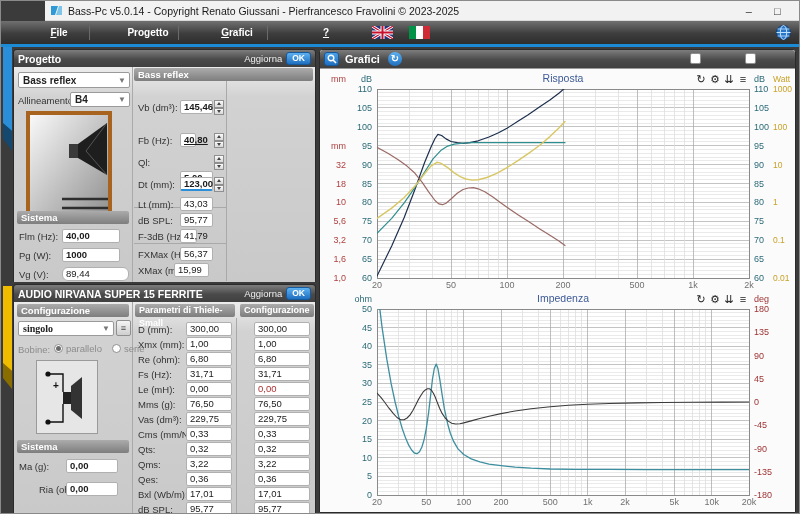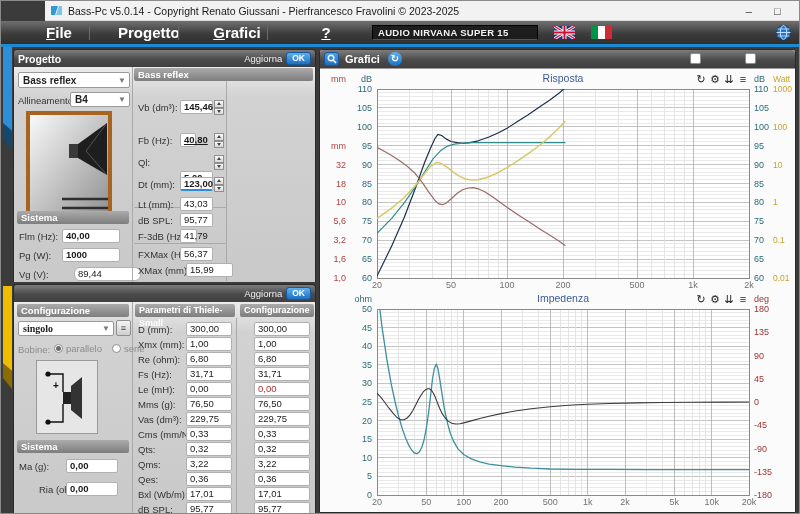--- a/index.html
+++ b/index.html
@@ -8,21 +8,21 @@
        font-size:10px;color:#222;background:#3b3b3b;overflow:hidden;border:1px solid #8a8a8a;}
   
   .titlebar{position:absolute;left:0;top:0;width:772px;height:20px;background:#f2f2f2;
             display:flex;align-items:center;padding-left:5px;border-bottom:1px solid #d9d9d9;margin-left:44px;}
   .titlebar .ttl{margin-left:5px;font-size:10.5px;color:#1a1a1a;white-space:nowrap;}
   .winbtns{position:absolute;right:8px;top:0;height:20px;display:flex;align-items:center;gap:22px;}
   .winbtn{font-size:11px;color:#333;line-height:20px;cursor:default;}
   
   .menubar{position:absolute;left:0;top:20px;width:800px;height:23px;
            background:linear-gradient(#707070,#3d3d3d 55%,#2e2e2e);display:flex;align-items:center;}
-  .menuitem{width:88px;text-align:center;color:#fff;font-weight:bold;font-size:15px;cursor:default;padding-left:28px;}
+  .menuitem{width:88px;text-align:center;color:#fff;font-weight:bold;font-size:10px;cursor:default;padding-left:28px;}
   .menusep{width:1px;height:14px;background:#1f1f1f;border-right:1px solid #6a6a6a;}
   .projbox{margin-left:16px;width:166px;height:15px;background:#1d1d1d;border:1px solid #000;
            border-bottom-color:#555;color:#f2f2f2;font-weight:bold;font-size:9.5px;
            display:flex;align-items:center;padding-left:5px;letter-spacing:.3px;}
   .flag{margin-left:16px;display:inline-flex;}
   .globe{position:absolute;right:10px;top:4px;}
   .accent{position:absolute;left:0;top:43px;width:800px;height:3px;background:#1b8bd6;}
   
   .ribbon{position:absolute;width:9px;}
   .rib-blue{left:2px;top:46px;height:100px;background:#2a8fd8;clip-path:polygon(0 0,100% 0,100% 100%,0 76%);}
@@ -95,21 +95,20 @@
   <div class="menubar">
     <div id="menu-items" style="display:flex;align-items:center;height:100%;">
         <div class="menuitem"><u>F</u>ile</div>
         <div class="menusep"></div>
         <div class="menuitem">Progetto</div>
         <div class="menusep"></div>
         <div class="menuitem"><u>G</u>rafici</div>
         <div class="menusep"></div>
         <div class="menuitem"><u>?</u></div>
       </div>
-    <div class="projbox">AUDIO NIRVANA SUPER 15</div>
     <span class="flag">
       <svg width="21" height="13">
           <rect width="21" height="13" fill="#29357a"></rect>
         <path d="M0,0 L21,13 M21,0 L0,13" stroke="#fff" stroke-width="3"></path>
         <path d="M0,0 L21,13 M21,0 L0,13" stroke="#c8102e" stroke-width="1.2"></path>
         <rect x="8.5" width="4" height="13" fill="#fff"></rect>
           <rect y="4.5" width="21" height="4" fill="#fff"></rect>
         <rect x="9.5" width="2" height="13" fill="#c8102e"></rect>
           <rect y="5.5" width="21" height="2" fill="#c8102e"></rect>
         </svg>
@@ -172,21 +171,21 @@
           <line x1="36" y1="97" x2="82" y2="97" stroke="#2e2e2e" stroke-width="2.5"></line>
         </svg>
       </div>
       <div class="subhead" style="left:3px;top:144px;width:112px;">Sistema</div>
       <div id="prog-sistema">
           <span class="lbl" style="left: 5px; top: 164px;">Flm (Hz):</span>
           <span class="field bold" style="left: 48px; top: 162px; width: 58px;">40,00</span>
           <span class="lbl" style="left: 5px; top: 183px;">Pg (W):</span>
           <span class="field bold" style="left: 48px; top: 181px; width: 58px;">1000</span>
           <span class="lbl" style="left: 5px; top: 202px;">Vg (V):</span>
-          <span class="field" style="left: 60px; top: 200px; width: 67px; border-radius: 6px;">89,44</span>
+          <span class="field" style="left: 48px; top: 200px; width: 67px; border-radius: 6px;">89,44</span>
         </div>
 
       <div style="position:absolute;left:118px;top:0;width:181px;height:215px;border-left:1px solid #aaa;">
         <div class="subhead" style="left:1px;top:1px;width:179px;">Bass reflex</div>
         <div class="vline" style="left:93px;top:14px;height:200px;"></div>
         <div class="hline" style="left:1px;top:140px;width:92px;"></div>
         <div class="hline" style="left:1px;top:176px;width:92px;"></div>
         <div id="br-inputs">
             <span class="lbl" style="left: 5px; top: 35px;">Vb (dm³):</span>
             <span class="field bold" style="left: 47px; top: 33px; width: 33px;">145,46</span>
@@ -232,28 +231,29 @@
             <span class="field" style="left: 47px; top: 130px; width: 33px;">43,03</span>
           </div>
         <div id="br-results">
             <span class="lbl" style="left: 5px; top: 148px;">dB SPL:</span>
             <span class="field" style="left: 47px; top: 146px; width: 33px;">95,77</span>
             <span class="lbl" style="left: 5px; top: 164px;">F-3dB (Hz):</span>
             <span class="field" style="left: 47px; top: 162px; width: 17px;">41,79</span>
             <span class="lbl" style="left: 5px; top: 182px;">FXMax (Hz):</span>
             <span class="field" style="left: 47px; top: 180px; width: 33px;">56,37</span>
             <span class="lbl" style="left: 5px; top: 198px;">XMax (mm):</span>
-            <span class="field" style="left: 53px; top: 196px; width: 47px;">15,99</span>
+            <span class="field" style="left: 41px; top: 196px; width: 35px;">15,99</span>
           </div>
       </div>
     </div>
   </div>
 
   <div class="panel" style="top:283px;height:231px;border-radius:3px 3px 0 0;">
     <div class="phead">
+      <span>AUDIO NIRVANA SUPER 15 FERRITE</span>
       <span class="agg">Aggiorna</span>
       <span class="okbtn">OK</span>
     </div>
     <div class="pbody" style="height:213px;" id="drv-body">
       <div class="subhead" style="left:3px;top:2px;width:112px;">Configurazione</div>
       <div class="subhead" style="left:121px;top:2px;width:100px;font-size:9px;">Parametri di Thiele-Small</div>
       <div class="subhead" style="left:226px;top:2px;width:74px;font-size:9px;">Configurazione</div>
       <div class="vline" style="left:118px;top:0px;height:213px;"></div>
       <div class="vline" style="left:222px;top:16px;height:197px;"></div>
 

